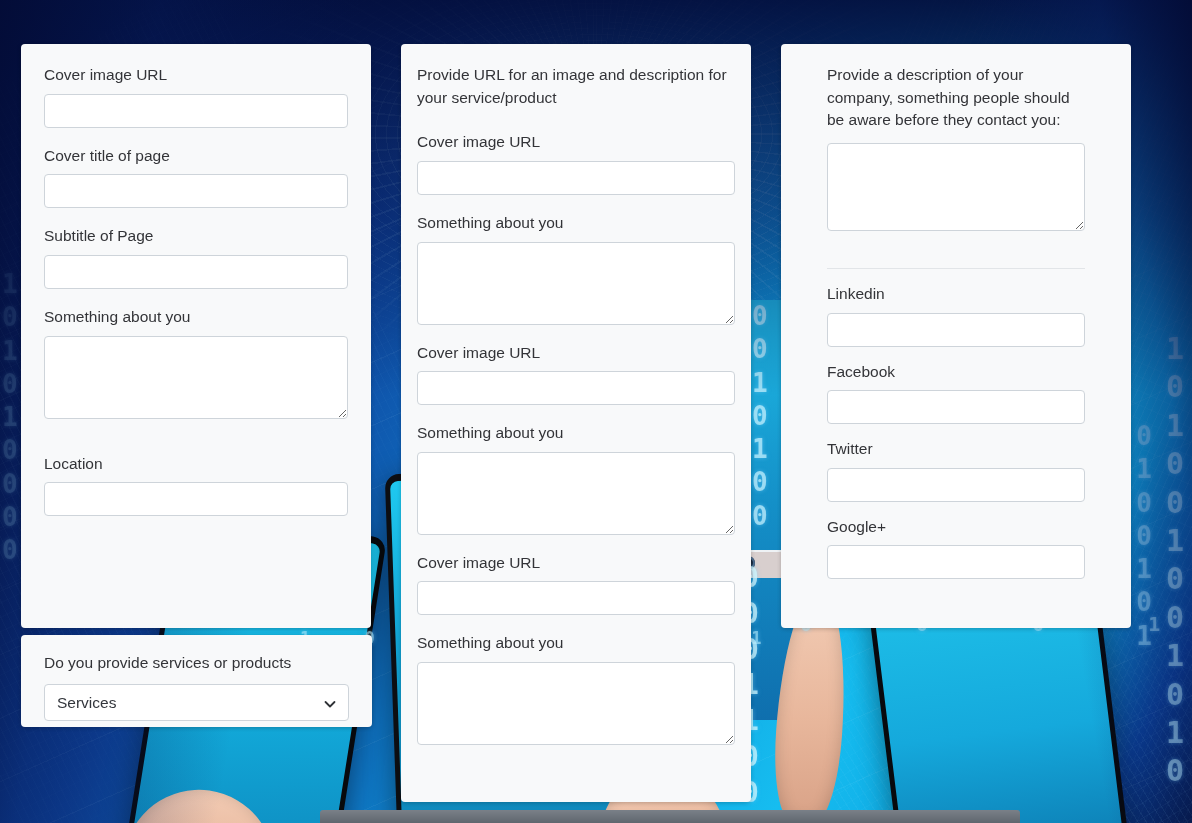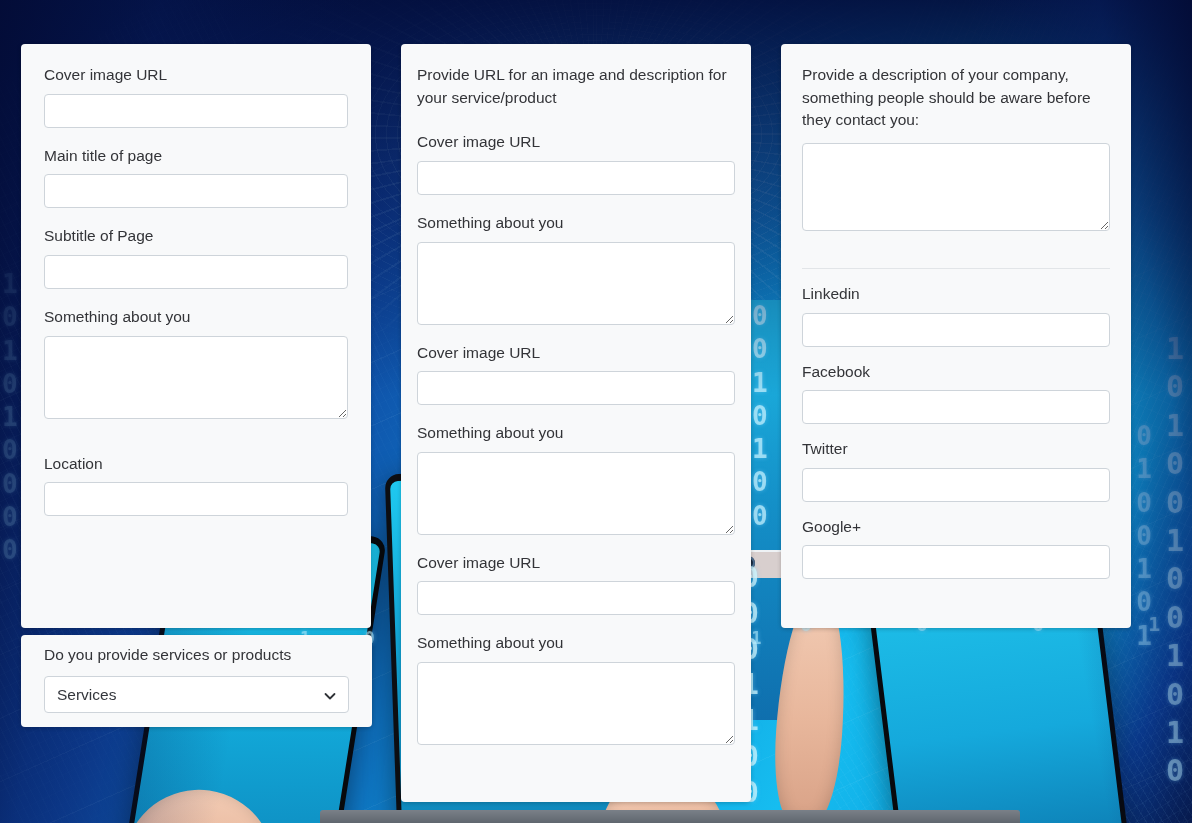--- a/index.html
+++ b/index.html
@@ -238,23 +238,23 @@
   
   .card {
     position: absolute;
     background: #f8f9fa;
     border-radius: 4px;
     box-shadow: 0 1px 4px rgba(0,0,0,0.22);
     box-sizing: border-box;
   }
 
   .card-a { left: 21px;  top: 44px;  width: 350px; height: 584px; padding: 20px 23px; }
-  .card-b { left: 21px;  top: 635px; width: 351px; height: 92px;  padding: 9px 23px; }
+  .card-b { left: 21px;  top: 635px; width: 351px; height: 92px;  padding: 17px 23px; }
   .card-c { left: 401px; top: 44px;  width: 350px; height: 758px; padding: 20px 16px; }
-  .card-d { left: 781px; top: 44px;  width: 350px; height: 584px; padding: 20px 21px; }
+  .card-d { left: 781px; top: 44px;  width: 350px; height: 584px; padding: 20px 46px; }
 
   .fld { margin-bottom: 0; }
 
   .lbl {
     display: block;
     font-size: 15.5px;
     color: #333438;
     line-height: 1.46;
     margin: 0 0 7px 0;
     font-weight: 400;
@@ -426,21 +426,21 @@
 
   <div class="card card-a">
 
     <div class="fld">
       <label class="lbl">Cover image URL</label>
       <input class="txt-input" type="text" placeholder="" value="" style="">
     </div>
     <div class="gap-md"></div>
 
     <div class="fld">
-      <label class="lbl">Main title of page</label>
+      <label class="lbl">Cover title of page</label>
       <input class="txt-input" type="text" placeholder="" value="" style="">
     </div>
     <div class="gap-md"></div>
 
     <div class="fld">
       <label class="lbl">Subtitle of Page</label>
       <input class="txt-input" type="text" placeholder="" value="" style="">
     </div>
     <div class="gap-md"></div>
 

